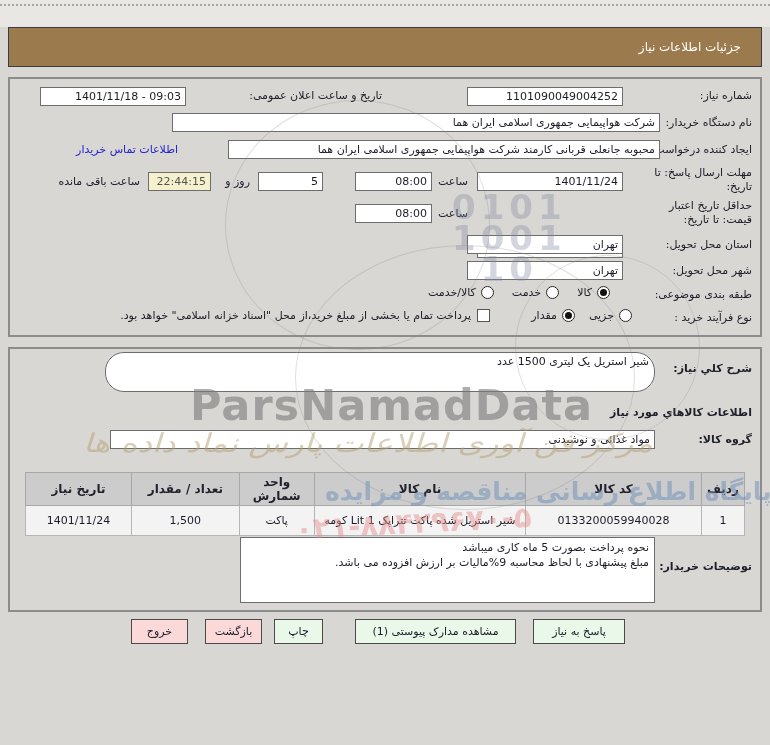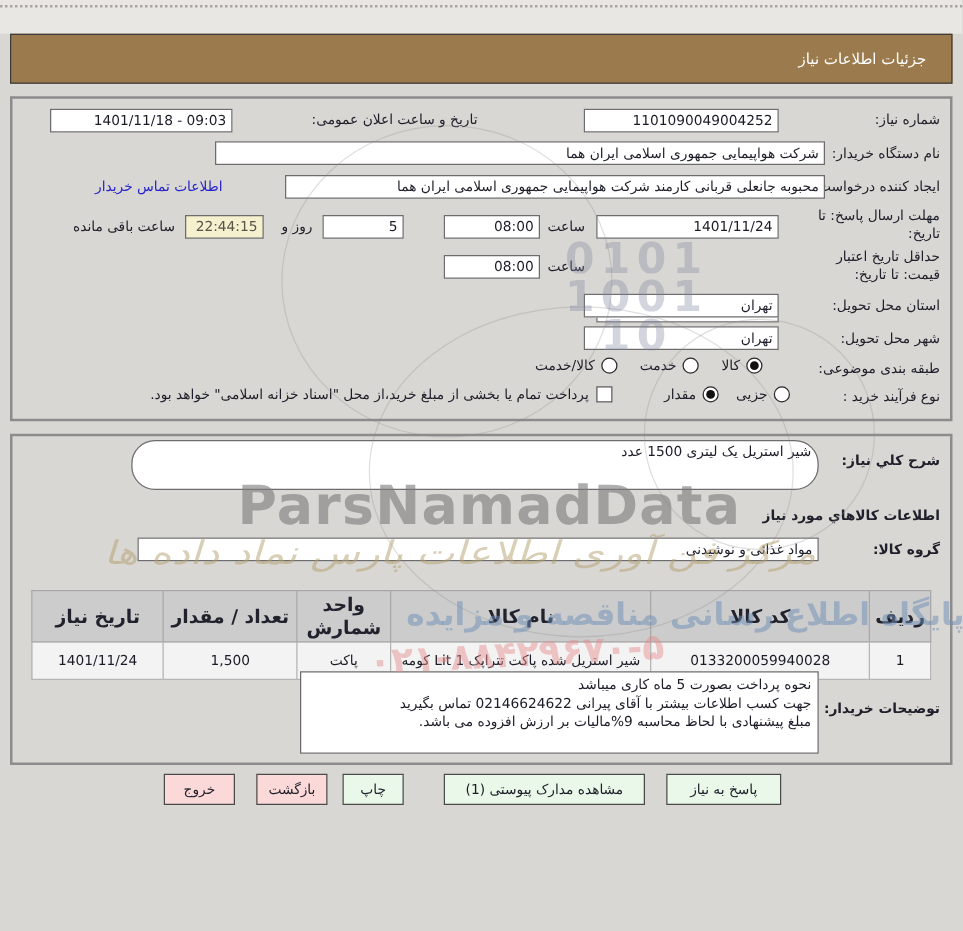--- a/index.html
+++ b/index.html
@@ -46,21 +46,21 @@
     background:#fff; vertical-align:-2px;
   }
   .optrow { position:absolute; display:flex; direction:rtl; gap:18px; align-items:center; white-space:nowrap; }
   .opt { display:flex; align-items:center; gap:5px; }
   .bigbox {
     position:absolute; background:#fff; border:1px solid #6d6d6d;
     padding:2px 5px; overflow:hidden;
   }
   .tbl { position:absolute; right:25px; top:472px; width:720px; border:1px solid #9a9a9a; border-collapse:collapse; }
   .tbl th {
-    background:#cccccc; border:1px solid #a8a8a8; font-size:15px; font-weight:bold;
+    background:#cccccc; border:1px solid #a8a8a8; font-size:12px; font-weight:bold;
     color:#22222e; height:27px; padding:2px 4px;
   }
   .tbl td {
     background:#f3f3f3; border:1px solid #b5b5b5; font-size:11px;
     height:30px; text-align:center; padding:2px 4px; color:#1c1c28;
   }
   .btn {
     position:absolute; top:619px; height:25px; border:1px solid #4a4a4a;
     font-family:"DejaVu Sans", sans-serif; font-size:11px; text-align:center;
     line-height:23px; cursor:pointer;
@@ -197,21 +197,20 @@
       <td>پاکت</td>
       <td class="ltr">1,500</td>
       <td class="ltr">1401/11/24</td>
     </tr>
   </tbody>
 </table>
 
 <div class="lbl b" style="top:560px; right:18px;">توضیحات خریدار:</div>
 <div class="bigbox" style="top:537px; right:115px; width:415px; height:66px;">
   <span class="notes-line">نحوه پرداخت بصورت 5 ماه کاری میباشد</span>
-  <span class="notes-line">جهت کسب اطلاعات بیشتر با آقای پیرانی 02146624622 تماس بگیرید</span>
   <span class="notes-line">مبلغ پیشنهادی با لحاظ محاسبه 9%مالیات بر ارزش افزوده می باشد.</span>
 </div>
 
 <div class="btn green" style="right:145px; width:92px;">پاسخ به نیاز</div>
 <div class="btn green" style="right:254px; width:161px;">مشاهده مدارک پیوستی (1)</div>
 <div class="btn green" style="right:447px; width:49px;">چاپ</div>
 <div class="btn pink" style="right:508px; width:57px;">بازگشت</div>
 <div class="btn pink" style="right:582px; width:57px;">خروج</div>
 
 <div class="wm wm-circle" style="left:225px; top:100px; width:265px; height:250px;"></div>

